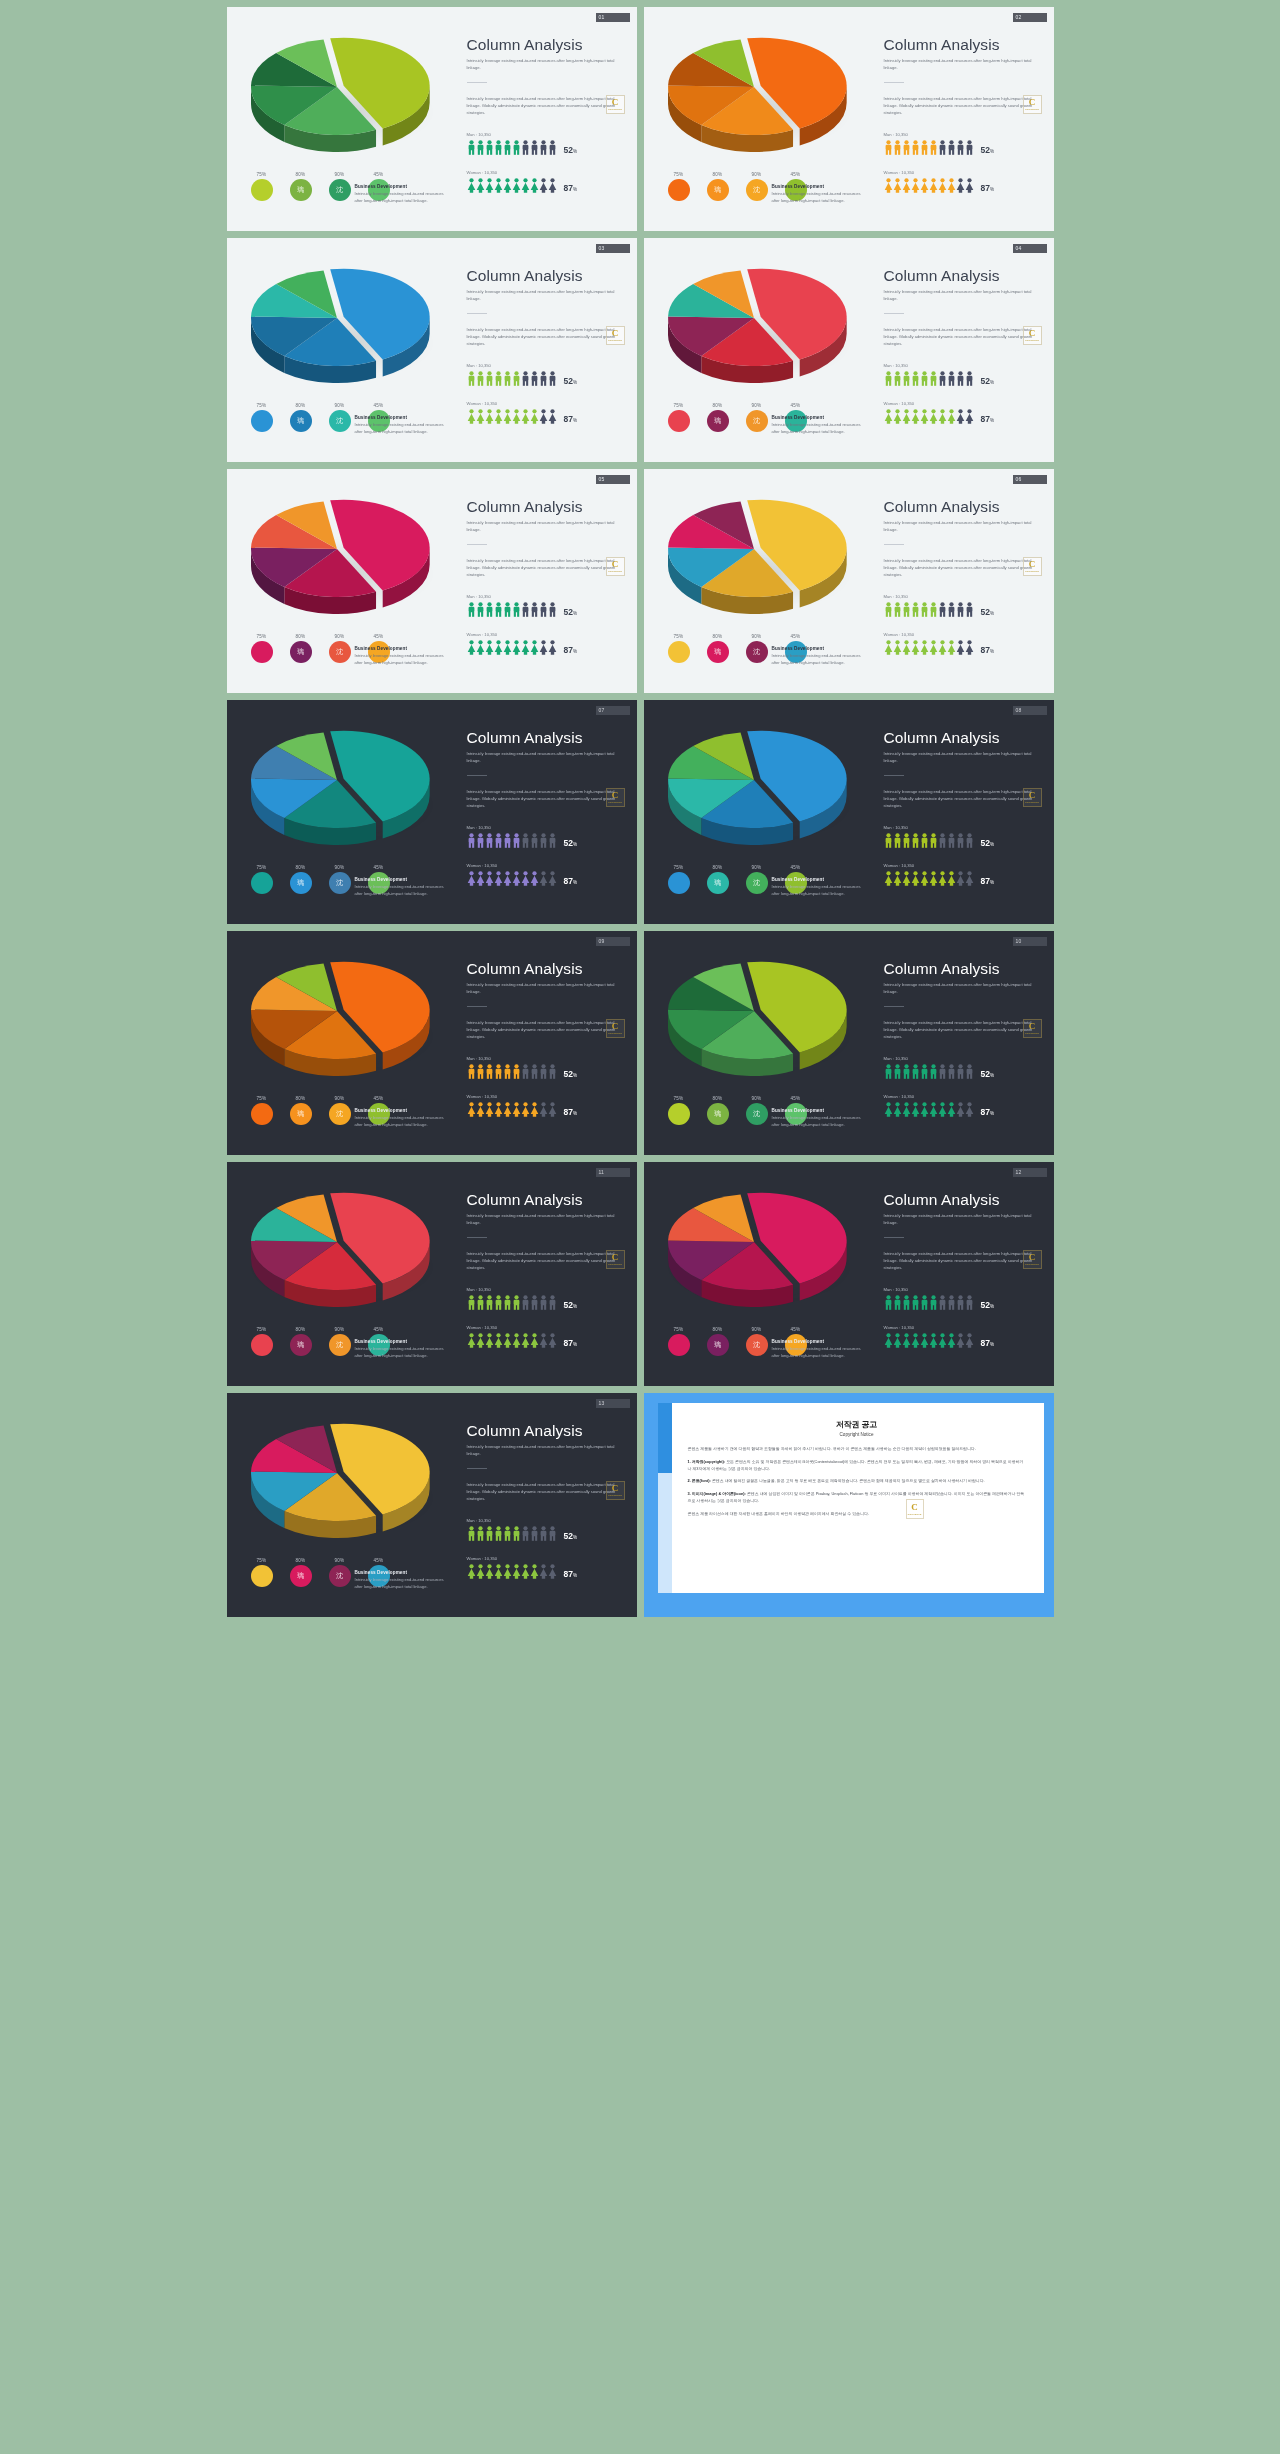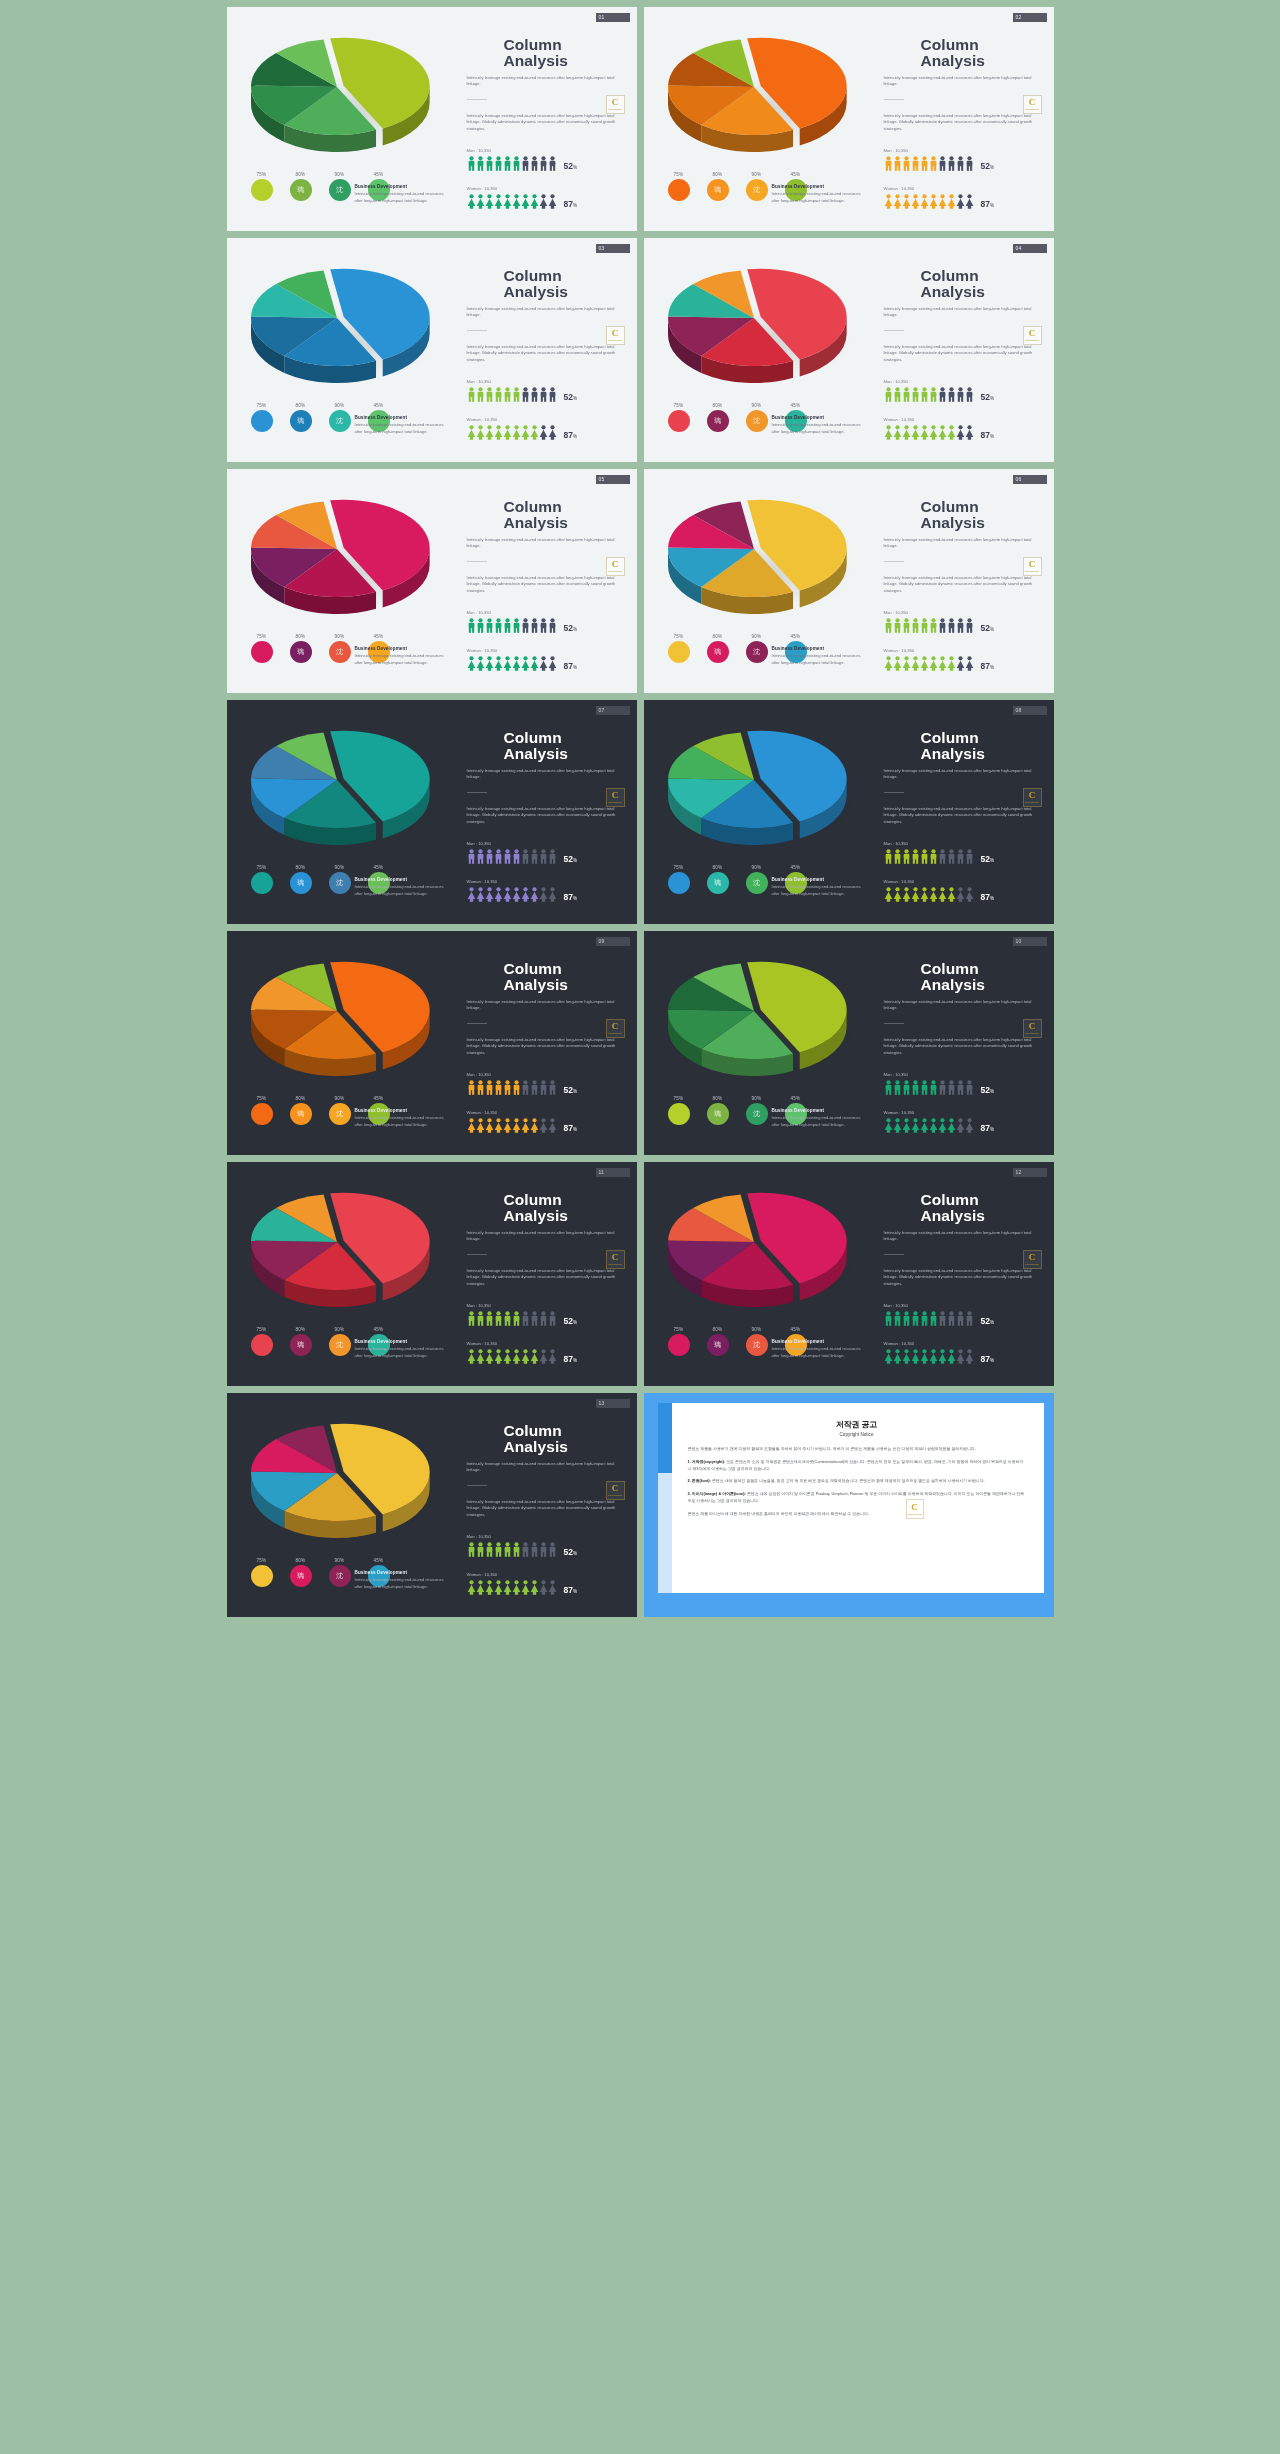--- a/index.html
+++ b/index.html
@@ -74,22 +74,22 @@
   .biz-title { font-size: 4.6px; font-weight: bold; color: #2f3540; margin-bottom: 2px; letter-spacing:.1px;}
   .biz-body { font-size: 4.1px; color: #6f757e; line-height: 1.55; }
   .slide.dark .biz-title { color: #e9ecf1; }
   .slide.dark .biz-body { color: #a9afb9; }
 
   
   .right {
     position: absolute; left: 240px; top: 30px; width: 160px;
   }
   .title {
-    font-size: 15.5px; font-weight: 700; color: #3b4250;
-    letter-spacing: .1px; line-height: 1.05; margin-bottom: 5px; margin-left: 37px;
+    font-size: 15.5px; font-weight: 400; color: #3b4250;
+    letter-spacing: .1px; line-height: 1.05; margin-bottom: 5px;
   }
   .slide.dark .title { color: #ffffff; }
   .lede { font-size: 4.1px; color: #6f757e; line-height: 1.6; }
   .slide.dark .lede { color: #b4bac3; }
   .rule { width: 20px; height: 1px; background: #c7ccd3; margin: 11px 0 13px; }
   .slide.dark .rule { background: #5b626d; }
   .para { font-size: 4.1px; color: #6f757e; line-height: 1.65; }
   .slide.dark .para { color: #b4bac3; }
 
   

